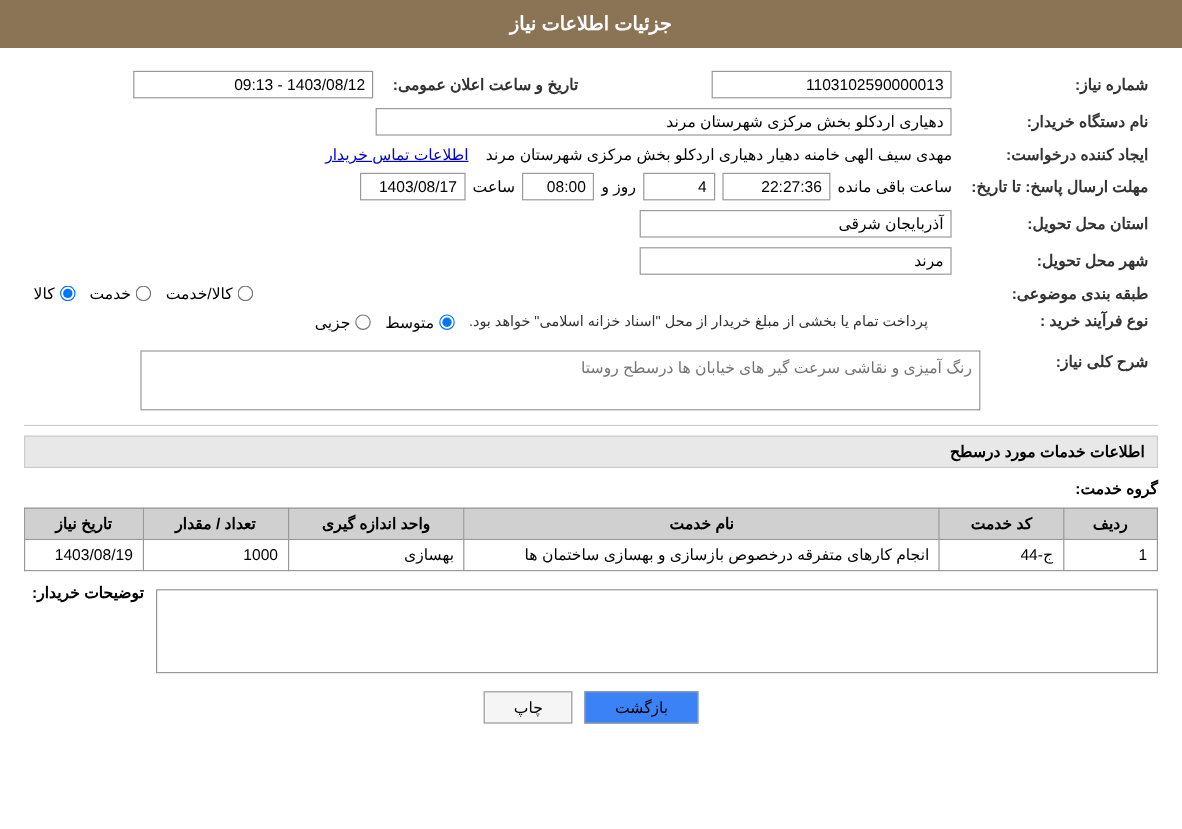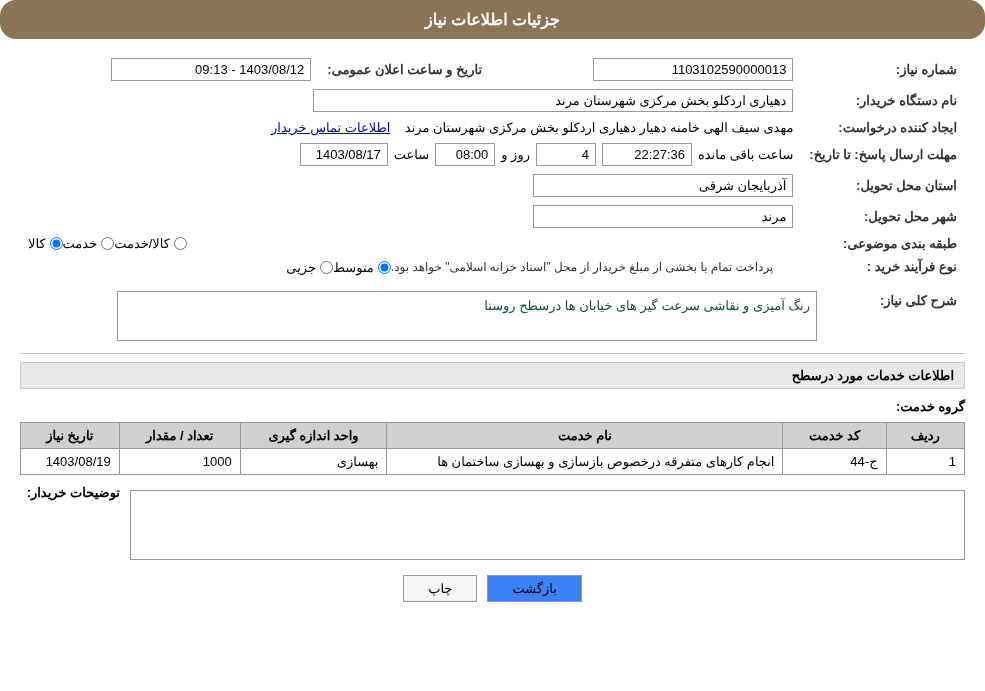--- a/index.html
+++ b/index.html
@@ -15,21 +15,20 @@
       background: #fff;
       margin: 0 auto;
     }
     .header-bar {
       background: #8B7355;
       color: #fff;
       text-align: center;
       padding: 10px 20px;
       font-size: 16px;
       font-weight: bold;
-      border-radius: 16px;
     }
     .content {
       padding: 15px 20px;
     }
     .section-title {
       background: #e8e8e8;
       border: 1px solid #ccc;
       padding: 5px 10px;
       font-weight: bold;
       margin-bottom: 10px;
@@ -69,41 +68,42 @@
     .input-tiny {
       width: 60px;
     }
     .link-blue {
       color: #0000cc;
       cursor: pointer;
       text-decoration: underline;
     }
     .radio-group {
       display: flex;
+      gap: 12px;
       flex-direction: row-reverse;
       align-items: center;
     }
     .radio-item {
       display: flex;
       align-items: center;
       gap: 4px;
       flex-direction: row-reverse;
     }
     .warning-text {
       color: #333;
       font-size: 12px;
     }
     .description-box {
       border: 1px solid #999;
       background: #fff;
       padding: 6px;
       min-height: 50px;
       text-align: right;
       direction: rtl;
-      color: #14532d;
+      color: #737373;
     }
     .services-table {
       width: 100%;
       border-collapse: collapse;
       margin-top: 5px;
     }
     .services-table th {
       background: #d0d0d0;
       border: 1px solid #999;
       padding: 5px 20px;

